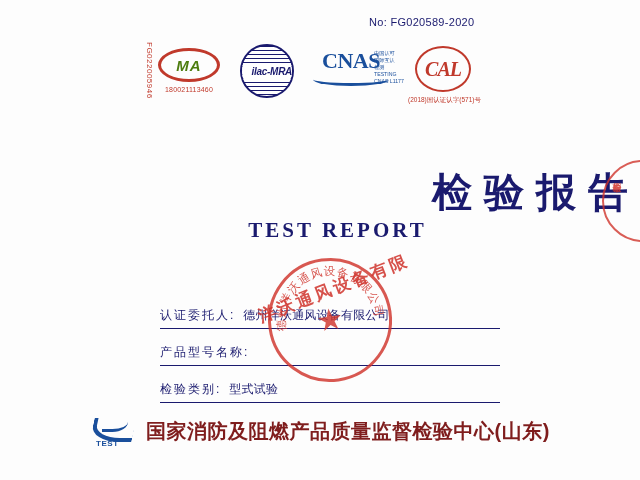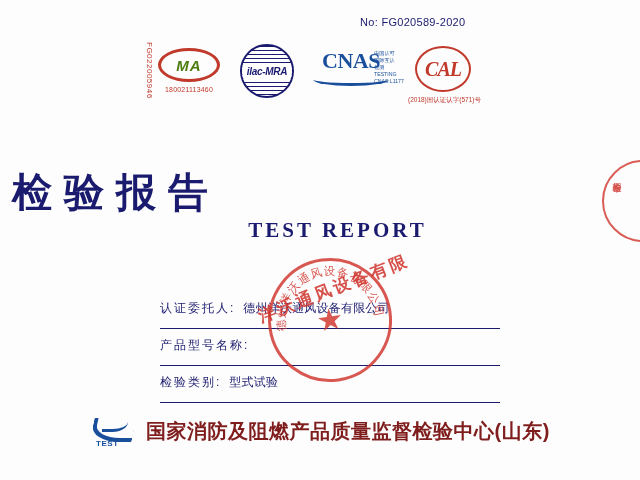--- a/index.html
+++ b/index.html
@@ -18,21 +18,21 @@
     position: absolute;
     left: 0; top: 0;
     width: 640px;
     height: 480px;
     background: #fdfdfd;
   }
 
   
   .report-no {
     position: absolute;
-    left: 360px;
+    left: 369px;
     top: 16px;
     font-size: 11px;
     color: #1a1a6e;
     letter-spacing: 0.3px;
     white-space: nowrap;
   }
   .report-no .prefix {
     font-size: 11px;
   }
 
@@ -101,21 +101,21 @@
     position: absolute;
     left: 0; right: 0;
     top: 17px;
     height: 17px;
     background: #ffffff;
     color: #1a1a6e;
     font-size: 10px;
     font-weight: bold;
     font-style: italic;
     line-height: 17px;
-    text-align: center;
+    text-align: right;
     letter-spacing: -0.3px;
   }
 
   
   .logo-cnas { left: 158px; top: 6px; width: 86px; }
   .cnas-main {
     color: #1a4f9c;
     font-size: 22px;
     font-weight: bold;
     letter-spacing: -0.5px;
@@ -165,21 +165,21 @@
     font-size: 6.5px;
     color: #c0392b;
     white-space: nowrap;
   }
 
   
   .title-cn {
     position: absolute;
     left: 0; right: 0;
     top: 165px;
-    text-align: left;
+    text-align: right;
     font-family: "Liberation Serif", serif;
     font-size: 40px;
     font-weight: bold;
     color: #1a1a6e;
     letter-spacing: 12px;
     text-indent: 12px;
   }
   .title-en {
     position: absolute;
     left: 0; right: 0;
@@ -199,21 +199,21 @@
     position: absolute;
     left: 160px;
     top: 292px;
     width: 340px;
   }
   .field-row {
     position: relative;
     height: 34px;
     border-bottom: 1px solid #1a1a6e;
     display: flex;
-    align-items: center;
+    align-items: flex-end;
     padding-bottom: 2px;
   }
   .field-label {
     font-size: 12px;
     color: #1a1a6e;
     letter-spacing: 2px;
     white-space: nowrap;
     padding-bottom: 2px;
   }
   .field-value {

